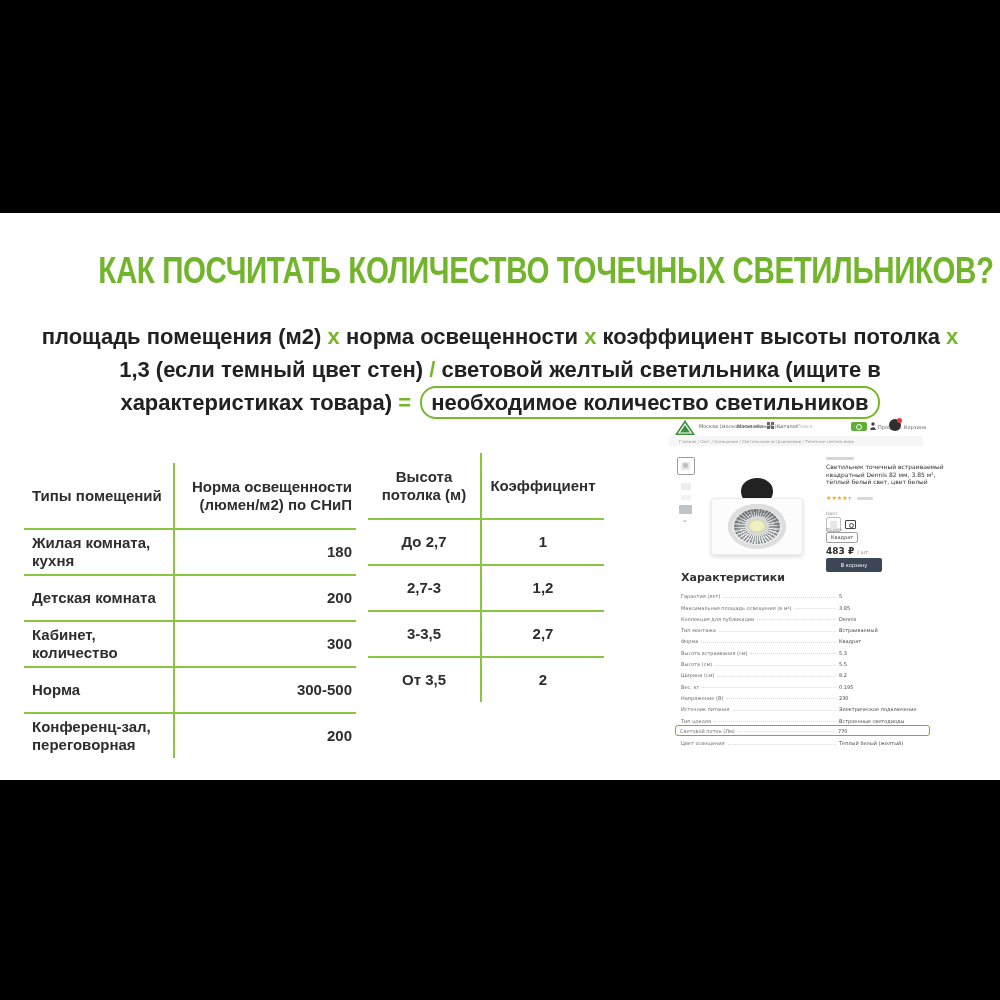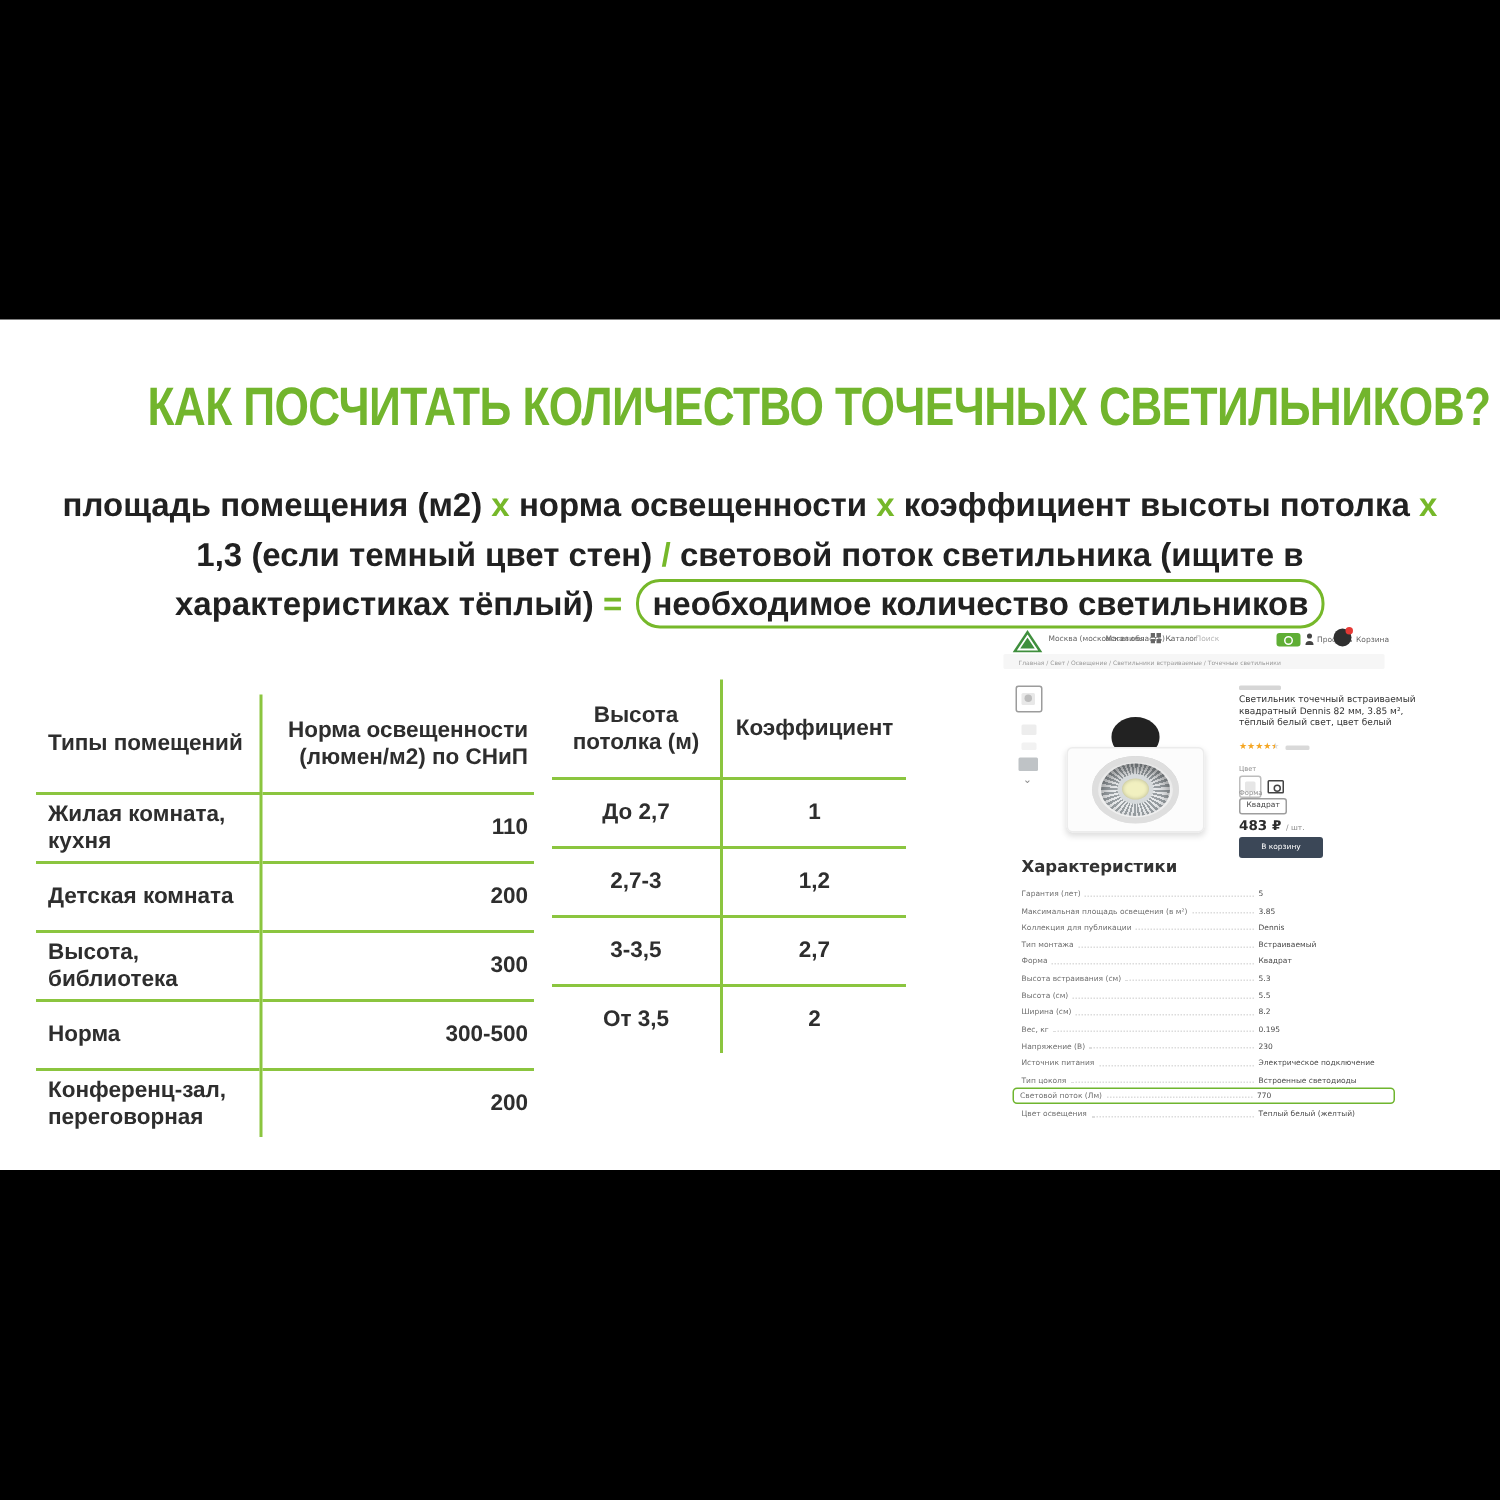--- a/index.html
+++ b/index.html
@@ -130,46 +130,46 @@
 
 <div class="bar" id="bar-top"></div>
 <div class="bar" id="bar-bottom"></div>
 
 <div id="poster-title">
   <span class="inner">КАК ПОСЧИТАТЬ КОЛИЧЕСТВО ТОЧЕЧНЫХ СВЕТИЛЬНИКОВ?</span>
 </div>
 
 <div id="formula">
   <span class="line"><span>площадь помещения (м2)</span> <span class="g">x</span> <span>норма освещенности</span> <span class="g">x</span> <span>коэффициент высоты потолка</span> <span class="g">x</span></span><br>
-  <span class="line"><span>1,3 (если темный цвет стен)</span> <span class="g">/</span> <span>световой поток светильника (ищите в</span></span><br>
-  <span class="line"><span>характеристиках тёплый)</span> <span class="g">=</span> <span class="result-box">необходимое количество светильников</span></span>
+  <span class="line"><span>1,3 (если темный цвет стен)</span> <span class="g">/</span> <span>световой желтый светильника (ищите в</span></span><br>
+  <span class="line"><span>характеристиках товара)</span> <span class="g">=</span> <span class="result-box">необходимое количество светильников</span></span>
 </div>
 
 <table class="ptable" id="norms-table">
   <colgroup>
       <col class="c1">
       <col class="c2">
     </colgroup>
   <thead>
     <tr>
       <th>Типы помещений</th>
       <th>Норма освещенности (люмен/м2) по СНиП</th>
     </tr>
   </thead>
   <tbody id="norms-body">
       <tr>
         <td>Жилая комната, кухня</td>
-        <td>110</td>
+        <td>180</td>
       </tr>
       <tr>
         <td>Детская комната</td>
         <td>200</td>
       </tr>
       <tr>
-        <td>Высота, библиотека</td>
+        <td>Кабинет, количество</td>
         <td>300</td>
       </tr>
       <tr>
         <td>Норма</td>
         <td>300-500</td>
       </tr>
       <tr>
         <td>Конференц-зал, переговорная</td>
         <td>200</td>
       </tr>

